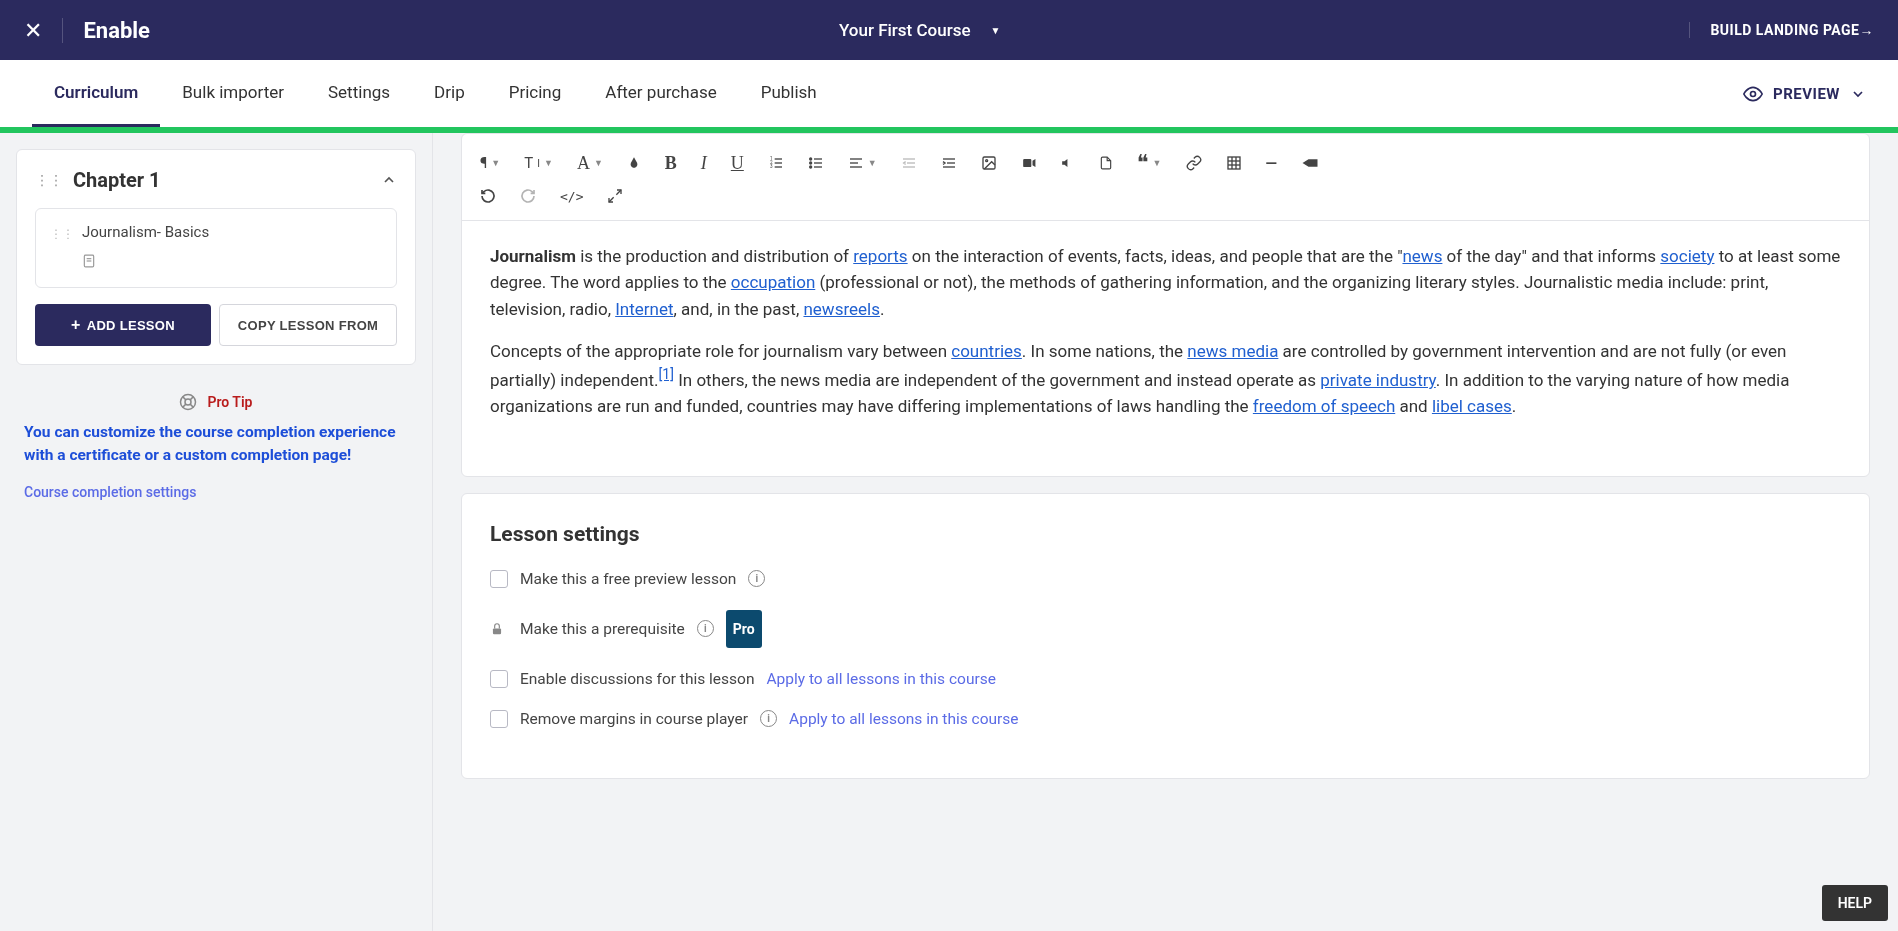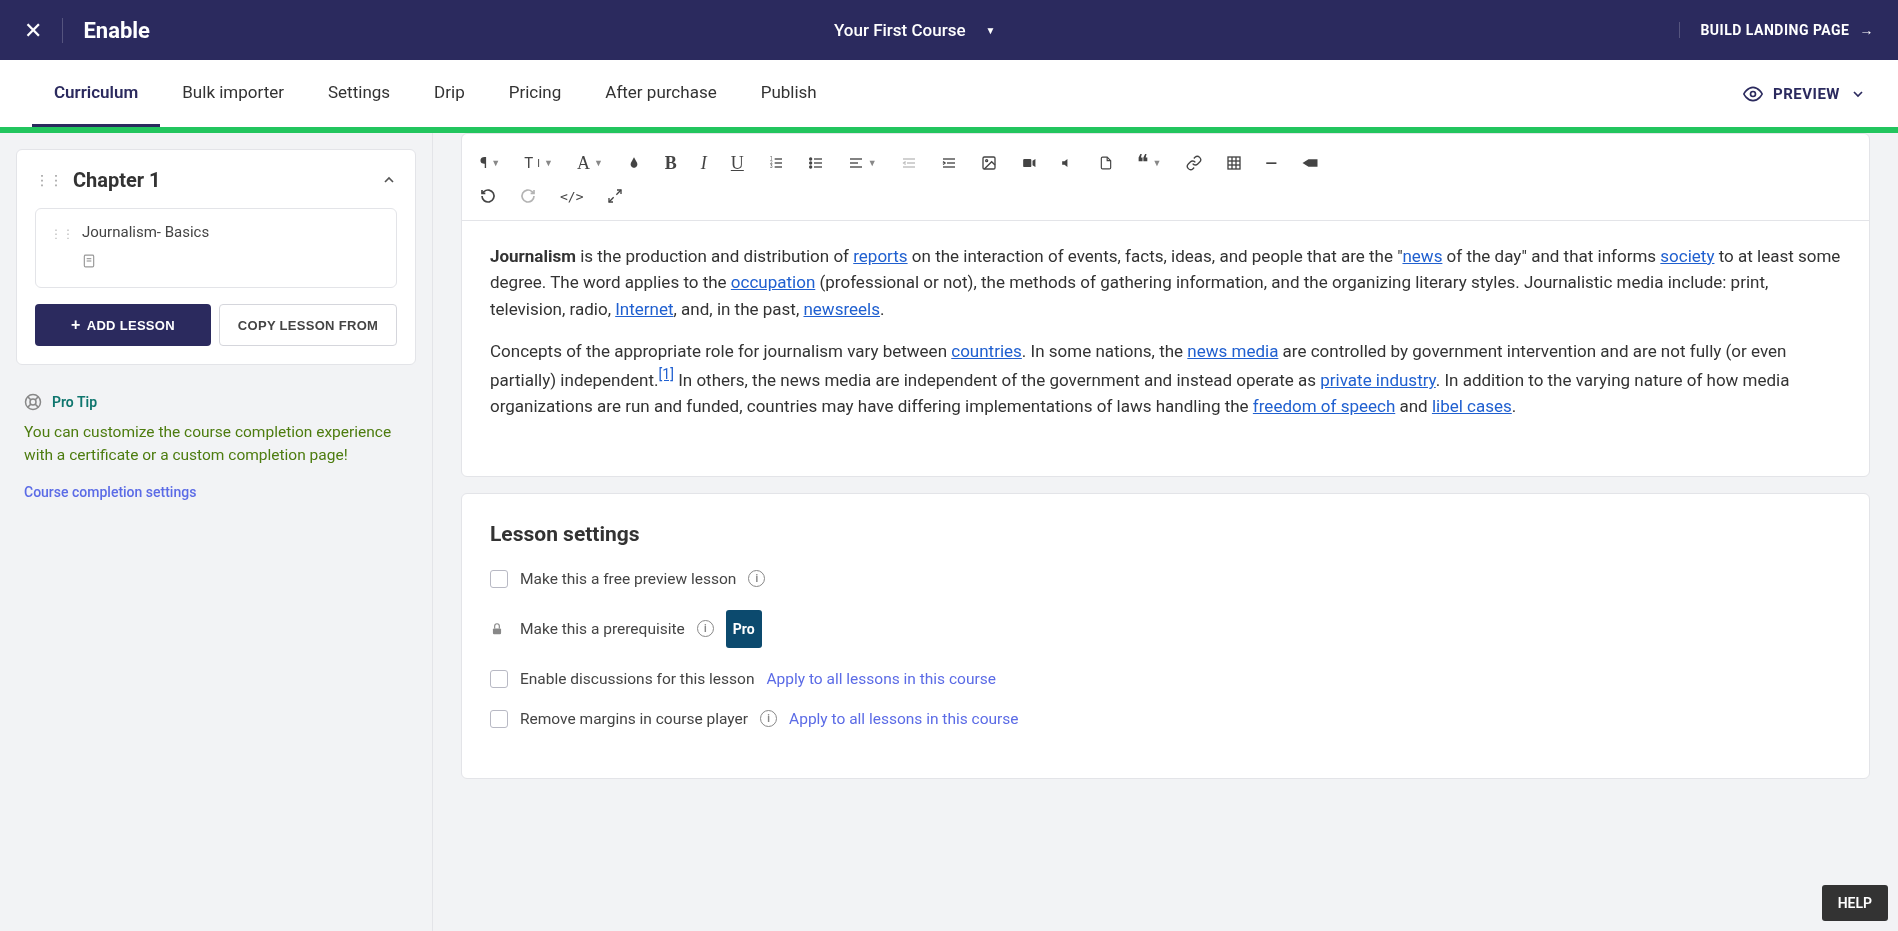--- a/index.html
+++ b/index.html
@@ -1,21 +1,21 @@
 <!DOCTYPE html>
 <html><head>
 <meta charset="utf-8">
 <style>
 * { box-sizing: border-box; margin: 0; padding: 0; }
 body { font-family: -apple-system, BlinkMacSystemFont, "Segoe UI", Roboto, sans-serif; background: #f2f3f5; color: #333; }
 .topbar { background: #2b2a5e; color: #fff; height: 60px; display: flex; align-items: center; padding: 0 24px; }
 .topbar .close { font-size: 22px; cursor: pointer; padding-right: 20px; border-right: 1px solid rgba(255,255,255,0.2); }
 .topbar .title { font-size: 22px; font-weight: 700; margin-left: 20px; }
 .topbar .center { flex: 1; text-align: center; font-size: 17px; font-weight: 500; display: flex; justify-content: center; align-items: center; gap: 20px; cursor: pointer; }
-.topbar .build { font-size: 14px; font-weight: 700; letter-spacing: 0.5px; display: flex; align-items: center; gap: 10px; padding-left: 20px; border-left: 1px solid rgba(255,255,255,0.2); cursor: pointer; }
+.topbar .build { font-size: 14px; font-weight: 700; letter-spacing: 0.5px; display: flex; align-items: center; padding-left: 20px; border-left: 1px solid rgba(255,255,255,0.2); cursor: pointer; }
 .tabs-row { background: #fff; border-bottom: 6px solid #22c55e; display: flex; align-items: center; padding: 0 32px; }
 .tab { padding: 22px 22px; font-size: 17px; color: #333; cursor: pointer; border-bottom: 3px solid transparent; }
 .tab.active { color: #2b2a5e; font-weight: 600; border-bottom-color: #2b2a5e; }
 .tabs-spacer { flex: 1; }
 .preview-btn { display: flex; align-items: center; gap: 10px; font-size: 15px; font-weight: 700; letter-spacing: 0.5px; color: #2b2a5e; cursor: pointer; }
 .main { display: flex; height: calc(100vh - 129px); }
 .sidebar { width: 433px; border-right: 1px solid #e3e4e8; padding: 16px; display: flex; flex-direction: column; overflow-y: auto; }
 .chapter-card { background: #fff; border: 1px solid #e3e4e8; border-radius: 6px; padding: 18px; }
 .chapter-header { display: flex; align-items: center; cursor: pointer; }
 .drag-handle { color: #999; margin-right: 10px; font-size: 14px; }
@@ -24,22 +24,22 @@
 .lesson-card { border: 1px solid #e3e4e8; border-radius: 6px; padding: 14px; margin-top: 16px; display: flex; align-items: flex-start; gap: 8px; cursor: pointer; }
 .lesson-drag { color: #bbb; font-size: 12px; margin-top: 4px; }
 .lesson-body { flex: 1; }
 .lesson-title { font-size: 15px; color: #444; }
 .lesson-icon { font-size: 14px; color: #999; margin-top: 12px; display: inline-block; }
 .btn-row { display: flex; gap: 8px; margin-top: 16px; }
 .btn { flex: 1; padding: 12px 8px; font-size: 13px; font-weight: 700; letter-spacing: 0.3px; border-radius: 4px; cursor: pointer; display: flex; align-items: center; justify-content: center; gap: 6px; }
 .btn-primary { background: #2b2a5e; color: #fff; border: none; }
 .btn-outline { background: #fff; color: #444; border: 1px solid #d5d6dc; }
 .pro-tip { margin-top: 28px; padding: 0 8px; }
-.pro-tip-header { display: flex; align-items: center; gap: 10px; font-size: 14px; font-weight: 600; color: #0f766e; }
-.pro-tip-text { font-size: 15.5px; color: #4d7c0f; line-height: 1.5; margin-top: 10px; }
+.pro-tip-header { display: flex; align-items: center; gap: 10px; font-size: 14px; font-weight: 600; color: #b91c1c; justify-content: center; }
+.pro-tip-text { font-size: 15.5px; color: #1d4ed8; line-height: 1.5; margin-top: 10px; font-weight: bold; }
 .pro-tip-link { color: #5b6be6; font-size: 14px; font-weight: 500; margin-top: 16px; display: inline-block; cursor: pointer; }
 .sidebar-footer { margin-top: auto; padding-top: 16px; border-top: 1px solid #e8e9ed; display: flex; gap: 8px; }
 .add-chapter-btn { flex: 1; background: #2b2a5e; color: #fff; border: none; padding: 14px; font-size: 14px; font-weight: 700; letter-spacing: 0.5px; border-radius: 4px; cursor: pointer; }
 .more-btn { background: #2b2a5e; color: #fff; border: none; width: 42px; border-radius: 4px; cursor: pointer; font-size: 18px; }
 .content { flex: 1; padding: 0 28px 28px 28px; overflow-y: auto; }
 .editor-card { background: #fff; border: 1px solid #e3e4e8; border-radius: 6px; margin-top: 0; }
 .toolbar { border-bottom: 1px solid #e3e4e8; padding: 10px 18px; }
 .toolbar-row { display: flex; gap: 24px; align-items: center; flex-wrap: wrap; padding: 6px 0; }
 .tb-btn { color: #444; cursor: pointer; font-size: 15px; display: inline-flex; align-items: center; gap: 4px; }
 .tb-caret { font-size: 9px; color: #888; }

